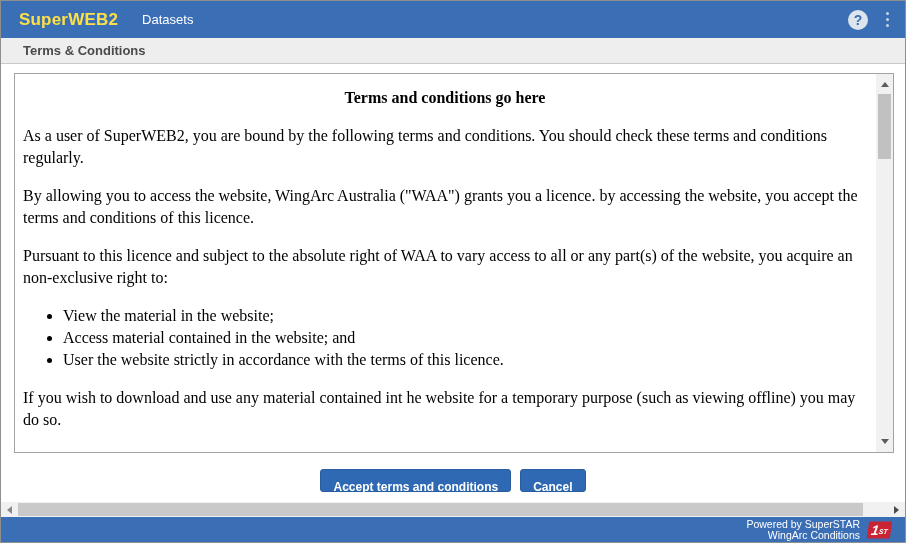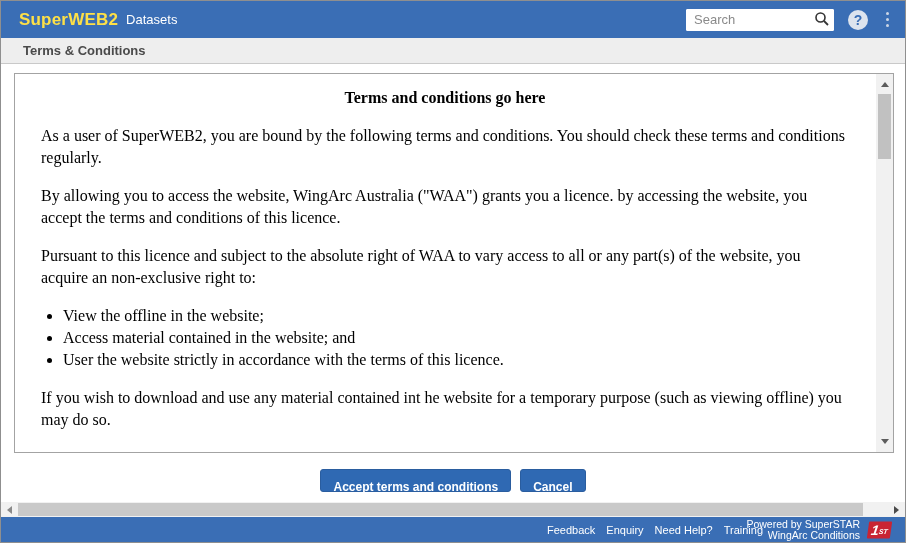--- a/index.html
+++ b/index.html
@@ -13,21 +13,21 @@
   }
 
   
   .app-header {
     position: absolute; top: 0; left: 0; right: 0; height: 37px;
     background: #3a6eb5;
     display: flex; align-items: center;
     padding-left: 18px;
   }
   .brand { color: #fde047; font-weight: bold; font-size: 17px; letter-spacing: 0.2px; cursor: pointer; }
-  .nav-item { color: #ffffff; font-size: 13px; margin-left: 8px; cursor: pointer; }
+  .nav-item { color: #ffffff; font-size: 13px; margin-left: 24px; cursor: pointer; }
   .header-right {
     position: absolute; right: 12px; top: 0; height: 37px;
     display: flex; align-items: center; gap: 14px;
   }
   .search-wrap { position: relative; width: 148px; height: 22px; }
   .search-input {
     width: 100%; height: 100%;
     border: 1px solid #ffffff; border-radius: 1px;
     padding: 0 26px 0 7px;
     font-size: 13px; font-family: "Liberation Sans", sans-serif;
@@ -61,21 +61,21 @@
     position: absolute; left: 13px; top: 72px; width: 880px; height: 380px;
     border: 1px solid #a3a3a3; background: #ffffff; overflow: hidden;
   }
   .terms-content {
     position: absolute; left: 0; top: 0; right: 17px; bottom: 0;
     padding: 2px 9px 0 8px; overflow: hidden;
     font-family: "Liberation Serif", serif;
     font-size: 16px; line-height: 22px; color: #000000;
   }
   .blk-title { text-align: center; font-weight: bold; margin: 11px 0 0 0; }
-  .blk-p  { margin: 16px 18px; }
+  .blk-p  { margin: 16px 0; }
   .blk-h  { font-weight: bold; font-size: 17px; margin: 16px 0; }
   .terms-content ul { margin: 16px 0; padding-left: 40px; }
   .terms-content li { margin: 0; }
 
   
   .vscroll {
     position: absolute; top: 0; right: 0; width: 17px; height: 100%;
     background: #f1f1f1;
   }
   .vscroll .btn { position: absolute; left: 0; width: 17px; height: 17px; display: flex; align-items: center; justify-content: center; cursor: pointer; }
@@ -135,52 +135,41 @@
   .logo-1st .one { font-size: 14px; line-height: 15px; }
   .logo-1st .st { font-size: 7px; line-height: 9px; margin-top: 4px; }
 </style>
 </head>
 <body>
 
 <div class="app-header">
   <span class="brand">SuperWEB2</span>
   <span class="nav-item">Datasets</span>
   <div class="header-right">
-    <div class="search-wrap">
-      <input class="search-input" type="text" placeholder="Search" style="">
-      <button class="search-icon-btn">
-        <span>
-          <svg width="16" height="16" viewBox="0 0 16 16">
-            <circle cx="6.5" cy="6.5" r="4.5" fill="none" stroke="#333" stroke-width="1.6"></circle>
-            <line x1="10" y1="10" x2="14" y2="14" stroke="#333" stroke-width="1.8"></line>
-          </svg>
-        </span>
-      </button>
-    </div>
     <div class="help-icon">?</div>
     <div class="kebab-icon">
       <i></i>
         <i></i>
         <i></i>
     </div>
   </div>
 </div>
 
 <div class="breadcrumb-bar">
   <span class="breadcrumb-title">Terms &amp; Conditions</span>
 </div>
 
 <div class="terms-box">
   <div class="terms-content">
       <div class="blk-title">Terms and conditions go here</div>
       <div class="blk-p">As a user of SuperWEB2, you are bound by the following terms and conditions. You should check these terms and conditions regularly.</div>
       <div class="blk-p">By allowing you to access the website, WingArc Australia ("WAA") grants you a licence. by accessing the website, you accept the terms and conditions of this licence.</div>
       <div class="blk-p">Pursuant to this licence and subject to the absolute right of WAA to vary access to all or any part(s) of the website, you acquire an non-exclusive right to:</div>
       <ul>
-        <li>View the offline in the website;</li>
+        <li>View the material in the website;</li>
         <li>Access material contained in the website; and</li>
         <li>User the website strictly in accordance with the terms of this licence.</li>
       </ul>
       <div class="blk-p">If you wish to download and use any material contained int he website for a temporary purpose (such as viewing offline) you may do so.</div>
     </div>
   <div class="vscroll">
     <div class="btn up">
         <span class="tri-up"></span>
       </div>
     <div class="vthumb"></div>
@@ -199,26 +188,20 @@
   <div class="btn left">
       <span class="tri-left"></span>
     </div>
   <div class="hthumb"></div>
   <div class="btn right">
       <span class="tri-right"></span>
     </div>
 </div>
 
 <div class="app-footer">
-  <div class="footer-links">
-      <span class="footer-link">Feedback</span>
-      <span class="footer-link">Enquiry</span>
-      <span class="footer-link">Need Help?</span>
-      <span class="footer-link">Training</span>
-    </div>
   <div class="footer-right">
     <div class="powered">
       <div>Powered by SuperSTAR</div>
       <div>WingArc Conditions</div>
     </div>
     <div class="logo-1st">
       <span class="one">1</span>
         <span class="st">ST</span>
     </div>
   </div>

